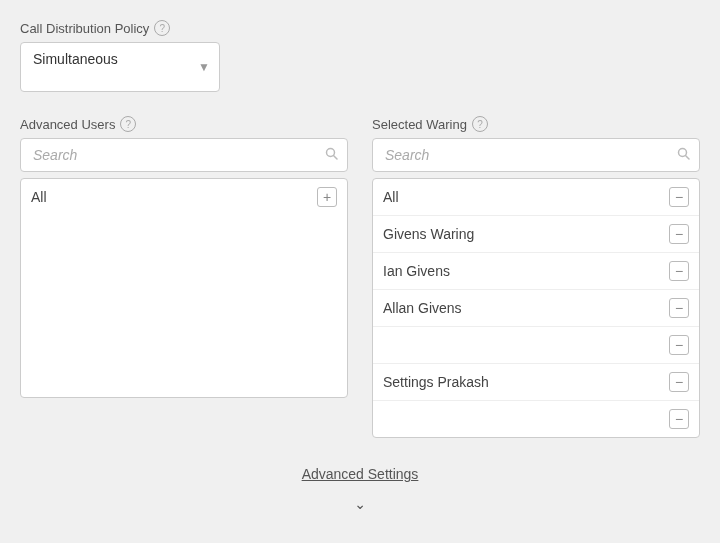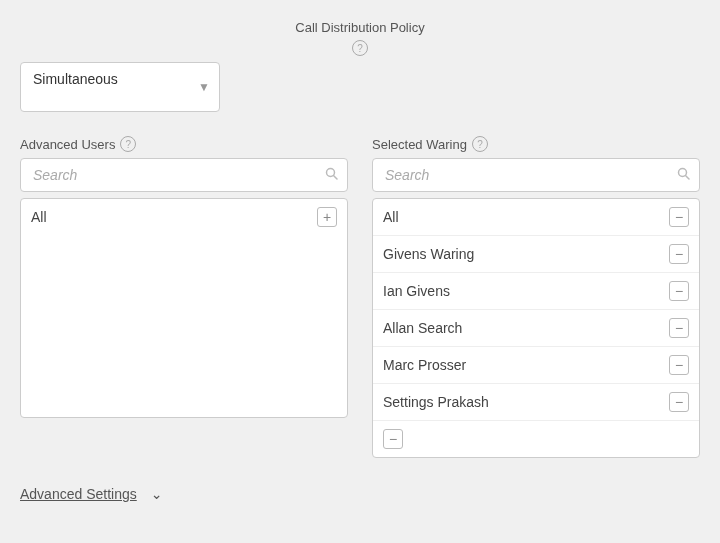--- a/index.html
+++ b/index.html
@@ -14,21 +14,20 @@
       min-height: 543px;
     }
 
     .section-label {
       font-size: 13px;
       color: #555;
       margin-bottom: 6px;
       display: flex;
       align-items: center;
       gap: 5px;
-      flex-direction: column;
     }
 
     .help-icon {
       display: inline-flex;
       align-items: center;
       justify-content: center;
       width: 16px;
       height: 16px;
       border-radius: 50%;
       border: 1.5px solid #aaa;
@@ -125,21 +124,21 @@
     .users-list {
       border: 1.5px solid #ccc;
       border-radius: 4px;
       background: #fff;
       min-height: 220px;
     }
 
     .list-item {
       display: flex;
       align-items: center;
-      justify-content: flex-start;
+      justify-content: flex-end;
       padding: 8px 10px;
       border-bottom: 1px solid #eee;
       font-size: 14px;
       color: #444;
     }
 
     .list-item:last-child {
       border-bottom: none;
     }
 
@@ -161,20 +160,21 @@
       font-size: 14px;
       line-height: 1;
       flex-shrink: 0;
     }
 
     .advanced-settings-row {
       display: flex;
       align-items: center;
       gap: 14px;
       margin-top: 4px;
+      flex-direction: column;
     }
 
     .advanced-settings-link {
       color: #555;
       text-decoration: underline;
       font-size: 14px;
       cursor: pointer;
       border: none;
       background: none;
       padding: 0;
@@ -248,25 +248,24 @@
       </div>
       <div class="list-item">
         <span class="list-item-name">Givens Waring</span>
         <button class="list-action-btn" title="Remove">−</button>
       </div>
       <div class="list-item">
         <span class="list-item-name">Ian Givens</span>
         <button class="list-action-btn" title="Remove">−</button>
       </div>
       <div class="list-item">
-        <span class="list-item-name">Allan Search</span>
-        <button class="list-action-btn" title="Remove">−</button>
-      </div>
-      <div class="list-item">
-        <span class="list-item-name">Marc Prosser</span>
+        <span class="list-item-name">Allan Givens</span>
+        <button class="list-action-btn" title="Remove">−</button>
+      </div>
+      <div class="list-item">
         <button class="list-action-btn" title="Remove">−</button>
       </div>
       <div class="list-item">
         <span class="list-item-name">Settings Prakash</span>
         <button class="list-action-btn" title="Remove">−</button>
       </div>
       <div class="list-item">
         <button class="list-action-btn" title="Remove">−</button>
       </div>
     </div>

